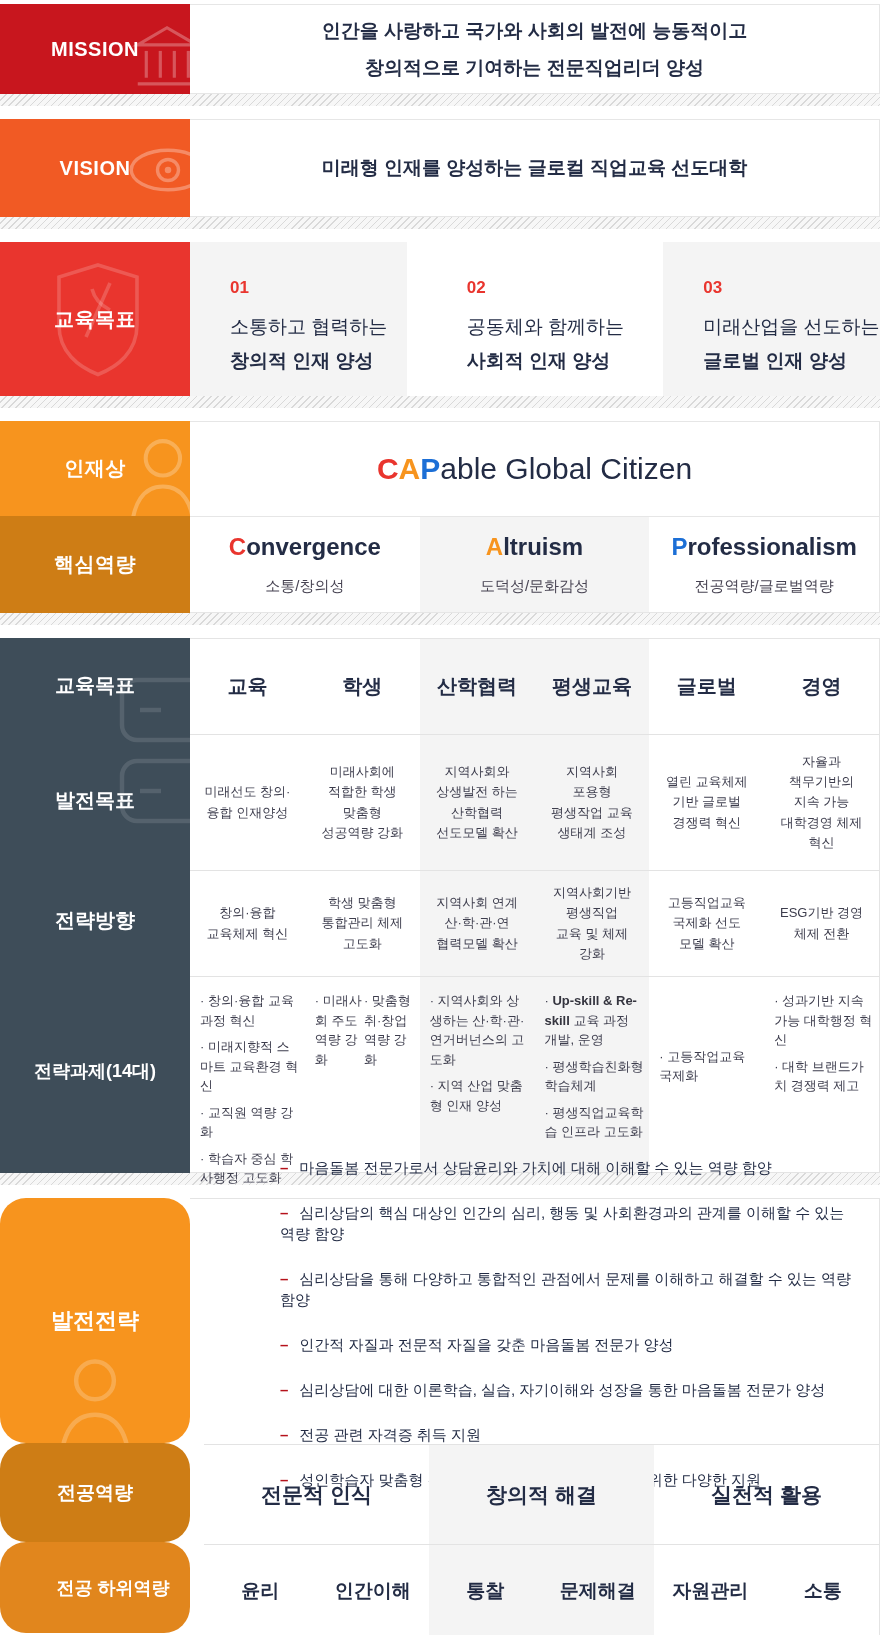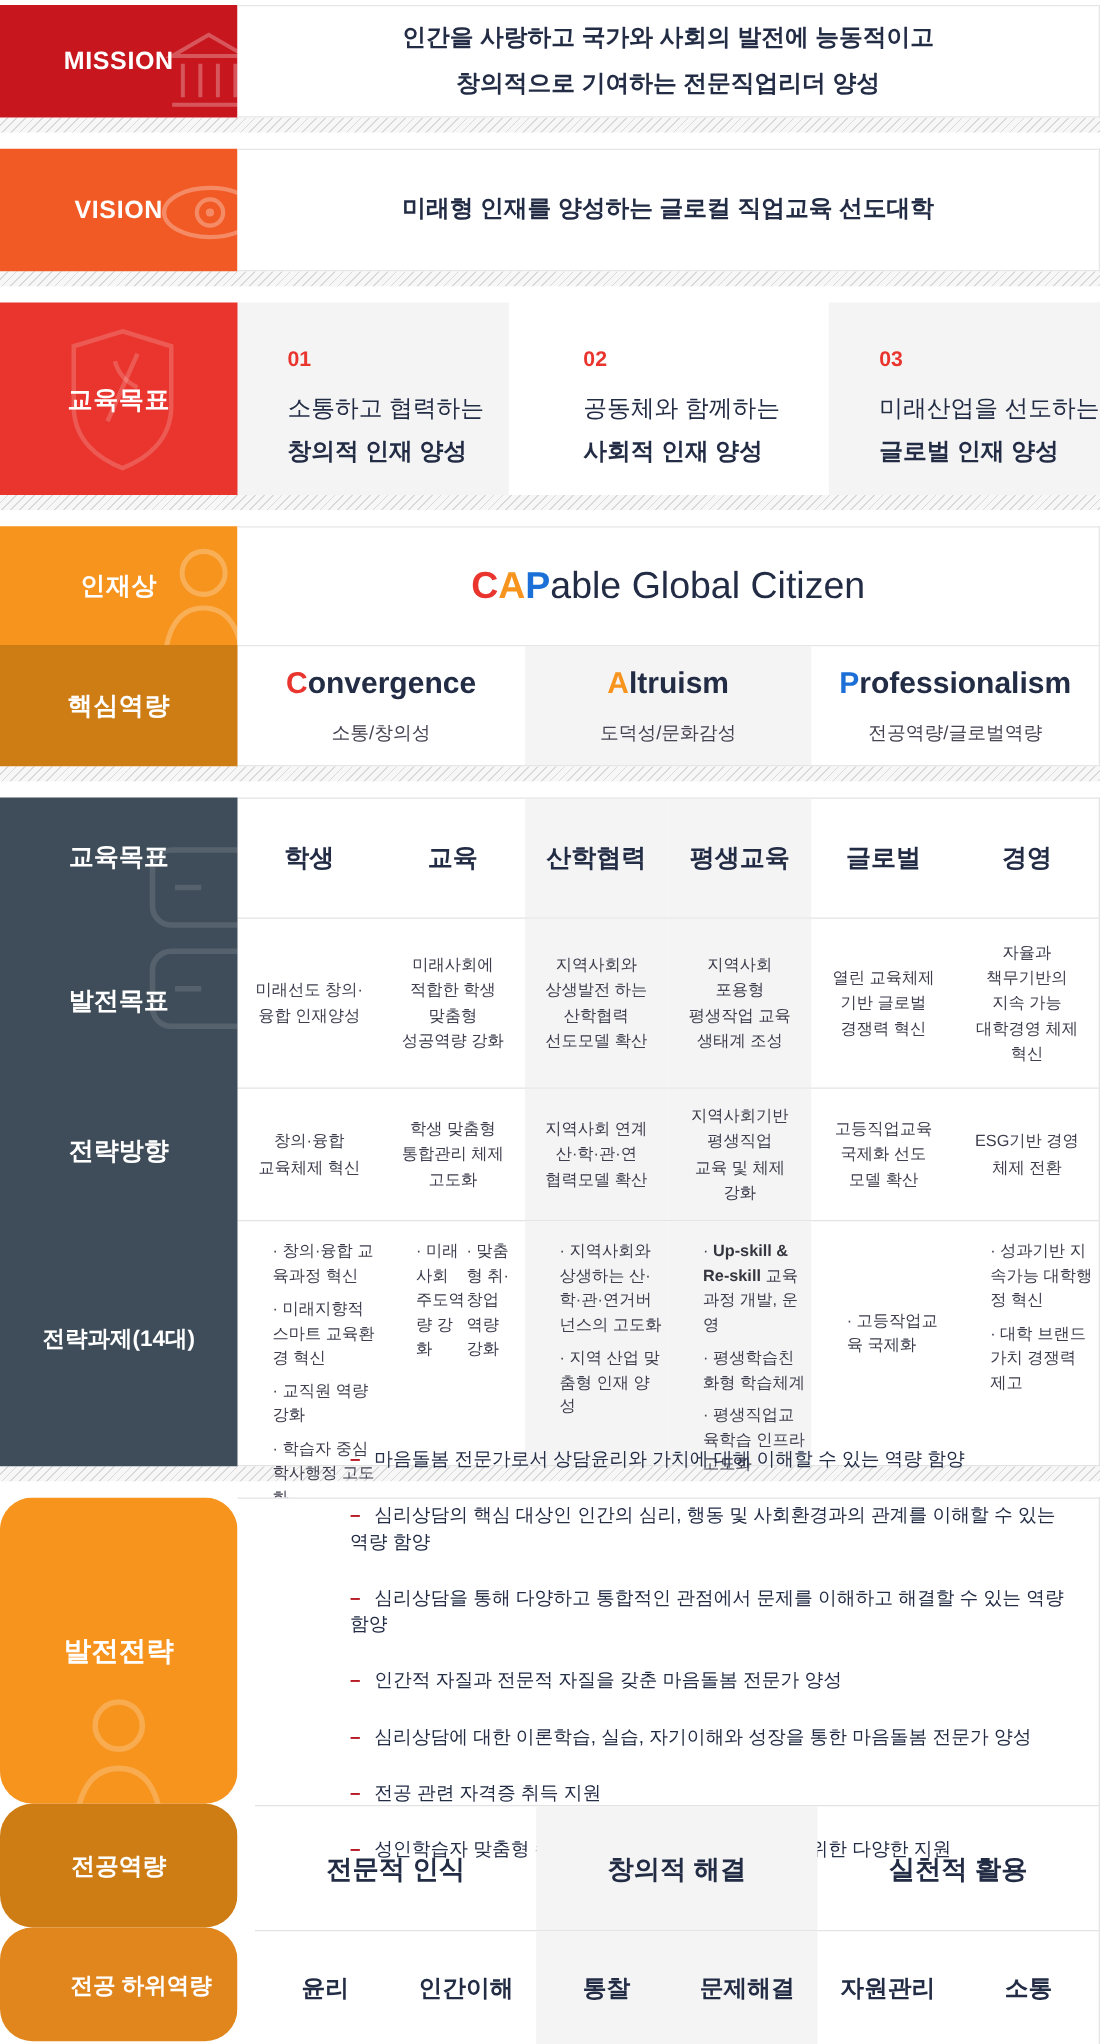--- a/index.html
+++ b/index.html
@@ -53,21 +53,21 @@
   .devlbls{flex:0 0 190px;background:var(--slate);position:relative;overflow:hidden;}
   .devlbl{display:flex;align-items:center;justify-content:center;color:#fff;font-weight:bold;font-size:20px;position:relative;z-index:2;text-align:center;}
   .devlbl.small{font-size:18px;}
   .devcontent{flex:1;border:1px solid #e4e4e4;border-left:none;background:#fff;display:flex;flex-direction:column;}
   .devrow{display:flex;}
   .devrow + .devrow{border-top:1px solid #e3e3e3;}
   .devcell{flex:1;display:flex;align-items:center;justify-content:center;text-align:center;}
   .devcell.gray{background:#f4f4f4;}
   .fieldtxt{font-size:20px;font-weight:600;color:var(--ink);}
   .smalltxt{font-size:13px;color:#3d3d4d;line-height:1.55;white-space:pre-line;}
-  .taskcell{align-items:flex-start;justify-content:flex-start;text-align:left;padding:14px 4px 10px 28px;}
+  .taskcell{align-items:flex-start;justify-content:flex-start;text-align:left;padding:14px 4px 10px 10px;}
   .task-item{font-size:13px;color:#3d3d4d;line-height:1.5;margin-bottom:7px;}
   .task-item::before{content:"· ";}
   .task-item b{font-weight:800;color:#35353f;}
   
   .stratlbls{flex:0 0 190px;position:relative;overflow:hidden;}
   .stratlbl{display:flex;align-items:center;justify-content:center;color:#fff;font-weight:bold;position:relative;z-index:2;text-align:center;border-radius:26px;}
   .stratcontent{flex:1;border:1px solid #e4e4e4;border-left:none;background:#fff;display:flex;flex-direction:column;}
   .stratrow{display:flex;margin-left:14px;}
   .stratrow + .stratrow{border-top:1px solid #e3e3e3;}
   .bullets{flex-direction:column;justify-content:center;padding:18px 20px 14px 76px;}
@@ -205,24 +205,24 @@
       <div class="devlbl" style="height:105px">
           <span>전략방향</span>
         </div>
       <div class="devlbl small" style="height:195px">
           <span>전략과제(14대)</span>
         </div>
     </div>
     <div class="devcontent">
       <div class="devrow" style="height:95px">
         <div class="devcell">
+            <span class="fieldtxt">교육</span>
+          </div>
+        <div class="devcell">
             <span class="fieldtxt">학생</span>
-          </div>
-        <div class="devcell">
-            <span class="fieldtxt">교육</span>
           </div>
         <div class="devcell gray">
             <span class="fieldtxt">산학협력</span>
           </div>
         <div class="devcell gray">
             <span class="fieldtxt">평생교육</span>
           </div>
         <div class="devcell">
             <span class="fieldtxt">글로벌</span>
           </div>

